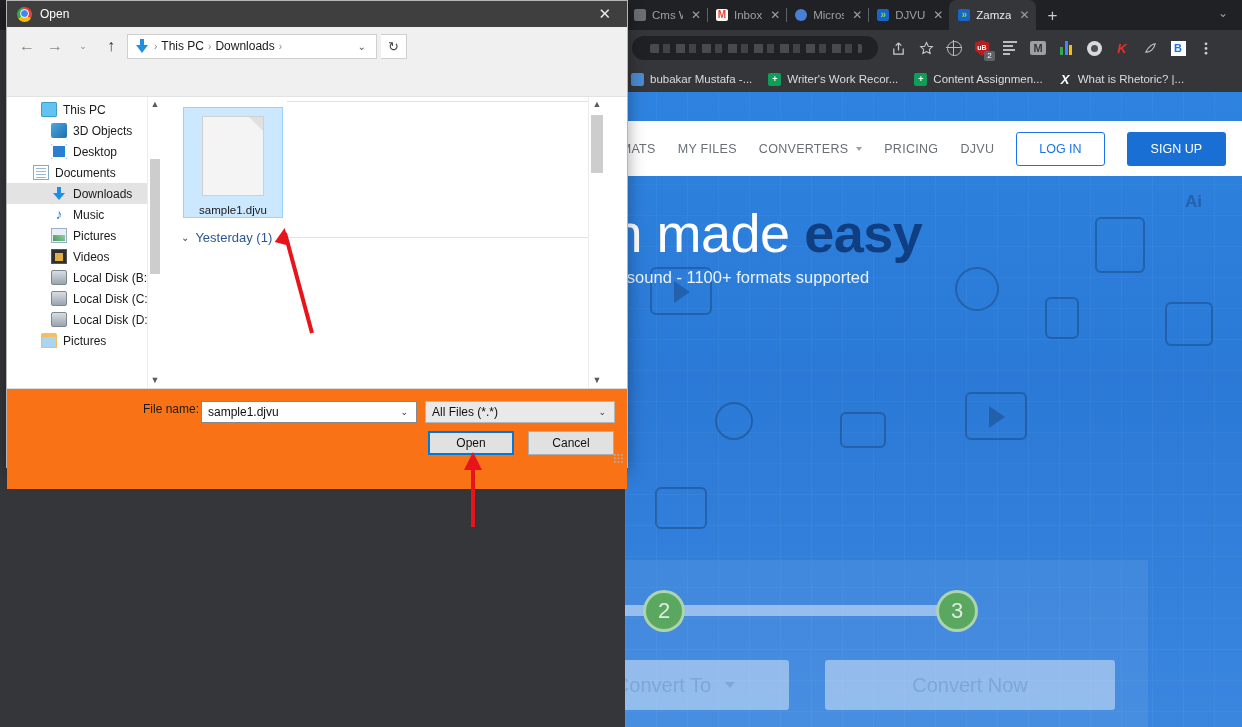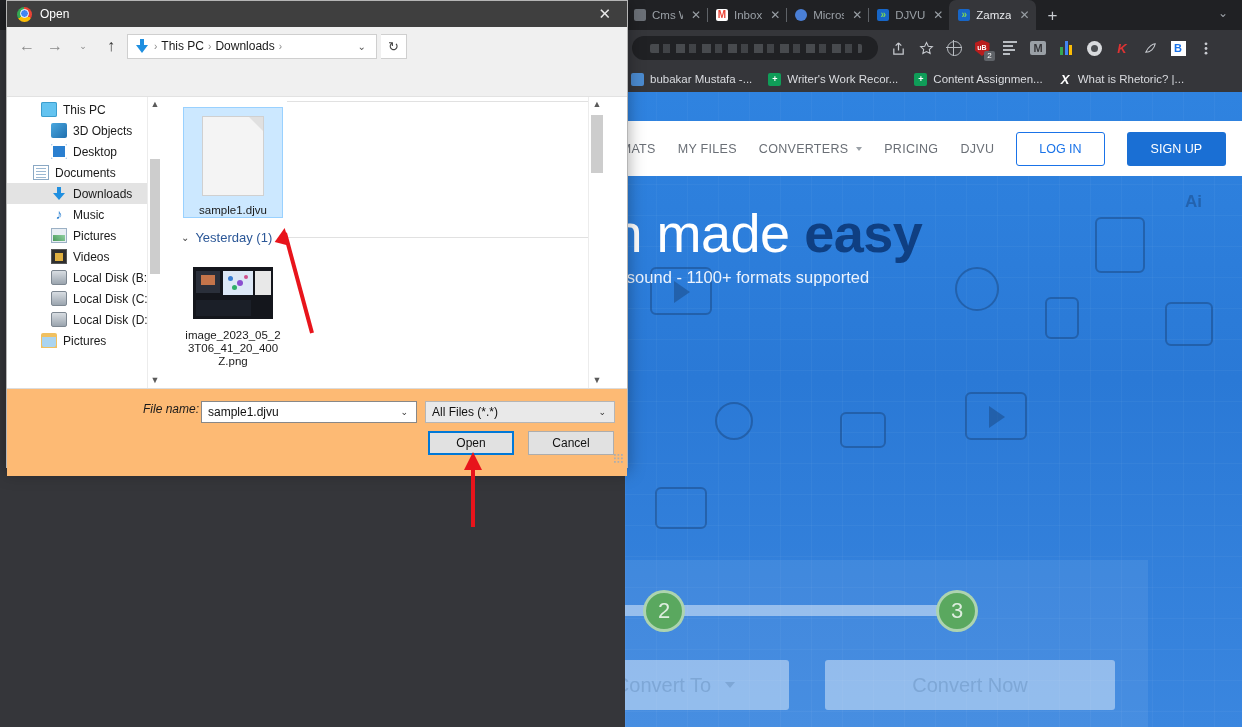--- a/index.html
+++ b/index.html
@@ -178,21 +178,21 @@
   .png-thumb .pmid i { position:absolute; border-radius:50%; }
   .png-thumb .pright { position:absolute; left:62px; top:4px; width:16px; height:24px; background:#e8e8e8; }
   .png-thumb .pbot { position:absolute; left:3px; bottom:3px; width:55px; height:16px; background:#1b1f28; }
   .group-hdr { position:absolute; left:0; right:0; display:flex; align-items:center; gap:6px; font-size:13px; color:#2b5797; }
   .group-hdr .gchev { font-size:10px; color:#444; }
   .group-hdr .gline { flex:1; height:1px; background:#e1e1e1; margin-left:8px; }
 
   .fl-scroll { position:absolute; right:0; top:0; bottom:0; width:17px; background:#fff; border-left:1px solid #ececec; }
   .fl-thumb { position:absolute; left:2px; right:2px; top:18px; height:58px; background:#cdcdcd; }
 
-  .dlg-bottom { position:absolute; left:0; right:0; top:387px; height:88px; background:#fdba74; border-top:1px solid #dcdcdc;font-style:italic; }
+  .dlg-bottom { position:absolute; left:0; right:0; top:387px; height:101px; background:#f97316; border-top:1px solid #dcdcdc; }
   .fn-label { position:absolute; left:136px; top:13px; font-size:12px; color:#1a1a1a; }
   .combo { height:22px; background:#fff; border:1px solid #888; display:flex; align-items:center; padding:0 2px 0 6px; font-size:12px; color:#111; }
   .combo .cchev { margin-left:auto; color:#333; font-size:9px; padding:0 6px; }
   .combo.filter { background:#e9e9e9; border:1px solid #b5b5b5; }
   .dlgbtn { width:86px; height:24px; border:1px solid #adadad; background:#e1e1e1; font-size:12px; color:#111;
             display:flex; align-items:center; justify-content:center; }
   .dlgbtn.primary { border:2px solid #0078d7; }
   .resize-grip { position:absolute; right:3px; bottom:3px; width:10px; height:10px;
     background:radial-gradient(circle at 1px 1px,#adadad 1px,transparent 1px) 0 0/3.5px 3.5px; }
 
@@ -480,36 +480,20 @@
         </div>
         <div class="name">sample1.djvu</div>
       </div>
 
       <div class="group-hdr" style="left:6px; top:133px;">
         <span class="gchev">⌄</span>
         <span>Yesterday (1)</span>
         <span class="gline"></span>
       </div>
 
-      <div class="tile" style="left:8px; top:160px;">
-        <div class="thumbwrap" style="height:72px">
-          <div class="png-thumb">
-            <span class="pleft"></span>
-            <span class="pmid">
-                <i style="left:5px;top:5px;width:5px;height:5px;background:#3b7fd4"></i>
-                <i style="left:14px;top:9px;width:6px;height:6px;background:#8b4fd0"></i>
-                <i style="left:21px;top:4px;width:4px;height:4px;background:#d04f8b"></i>
-                <i style="left:9px;top:14px;width:5px;height:5px;background:#2faf6a"></i>
-              </span>
-            <span class="pright"></span>
-            <span class="pbot"></span>
-          </div>
-        </div>
-        <div class="name">image_2023_05_23T06_41_20_400Z.png</div>
-      </div>
 
       <div class="fl-scroll">
         <div class="ts-arrow">▲</div>
         <div class="fl-thumb"></div>
         <div class="ts-arrow bottom">▼</div>
       </div>
     </div>
   </div>
 
   <div class="dlg-bottom">

